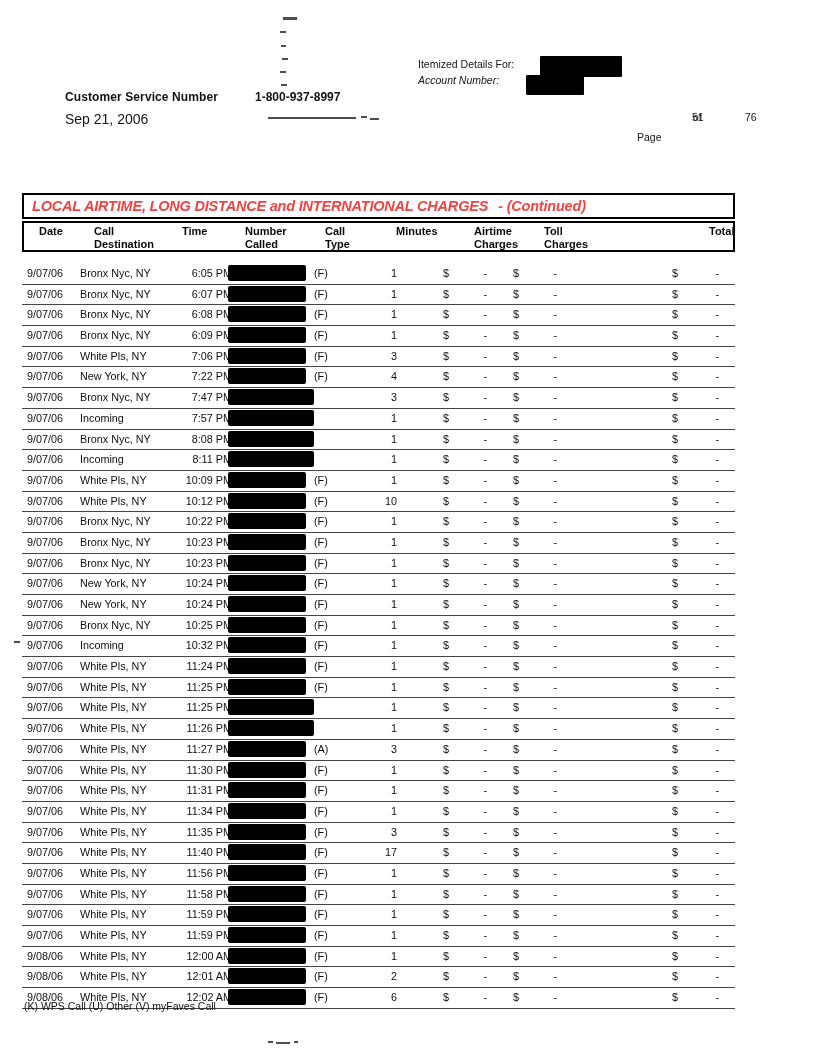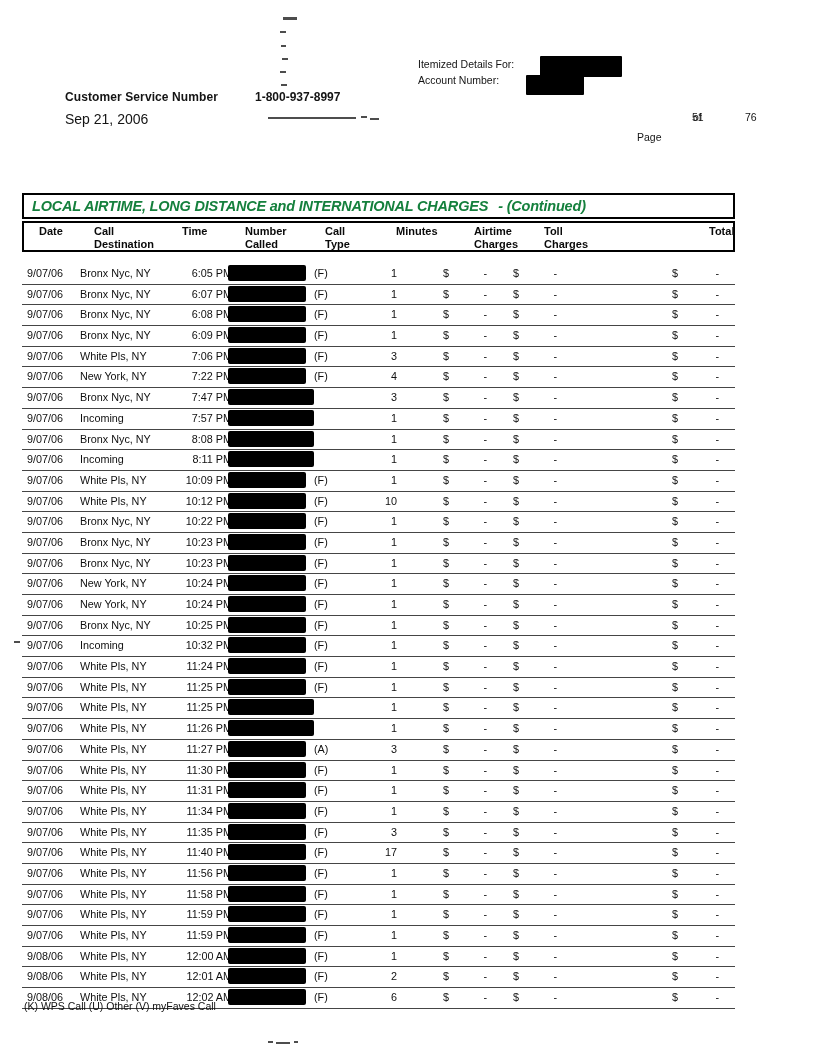--- a/index.html
+++ b/index.html
@@ -8,40 +8,40 @@
     width:814px;height:1056px;
     background:#ffffff;
     font-family:"Liberation Sans","DejaVu Sans",sans-serif;
     color:#141414;
     overflow:hidden;
     margin:0 auto;
   }
   .abs{position:absolute;}
   
   .itemized-label{left:418px;top:58px;font-size:10.5px;}
-  .account-label{left:418px;top:74px;font-size:10.5px;}
+  .account-label{left:418px;top:74px;font-size:10.5px;font-style:italic;}
   .redact{background:#000;border-radius:1px;}
   .redact-1{left:540px;top:56px;width:82px;height:21px;}
   .redact-2{left:526px;top:75px;width:58px;height:20px;}
   .csn-label{left:65px;top:90px;font-size:12px;font-weight:bold;letter-spacing:.1px;}
   .csn-number{left:255px;top:90px;font-size:12px;font-weight:bold;}
   .stmt-date{left:65px;top:111px;font-size:14px;}
   .pg{font-size:10.5px;top:111px;}
   .pg-label{left:637px;margin-top:20px;}
   .pg-num{left:692px;}
   .pg-of{left:693px;}
   .pg-total{left:745px;}
   
   .art{position:absolute;background:#4d4d4d;}
   
   .bill-table{left:22px;top:193px;width:713px;}
   .tbl-title{
     box-sizing:border-box;border:2px solid #000;height:26px;line-height:22px;
     padding-left:8px;font-size:14.5px;font-weight:bold;font-style:italic;
-    letter-spacing:-0.2px;white-space:nowrap;color:#15803d;
+    letter-spacing:-0.2px;white-space:nowrap;color:#ef4444;
   }
   .tbl-title .suffix{margin-left:10px;}
   .tbl-head{
     box-sizing:border-box;border:2px solid #000;margin-top:2px;height:31px;position:relative;
     font-size:11px;font-weight:bold;color:#0a0a0a;
   }
   .colh{position:absolute;top:2px;line-height:13px;white-space:nowrap;margin-left:12px;}
   .colh span{display:block;}
   .colh-0{left:3px;}  .colh-1{left:58px;} .colh-2{left:146px;}
   .colh-3{left:209px;}.colh-4{left:289px;}.colh-5{left:360px;}

